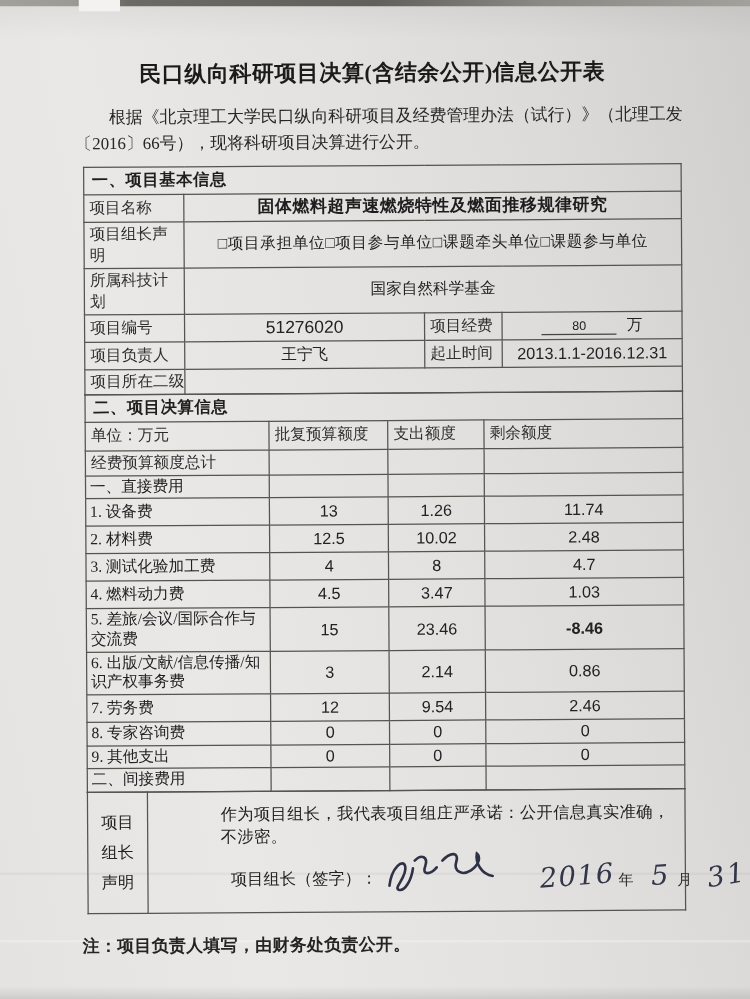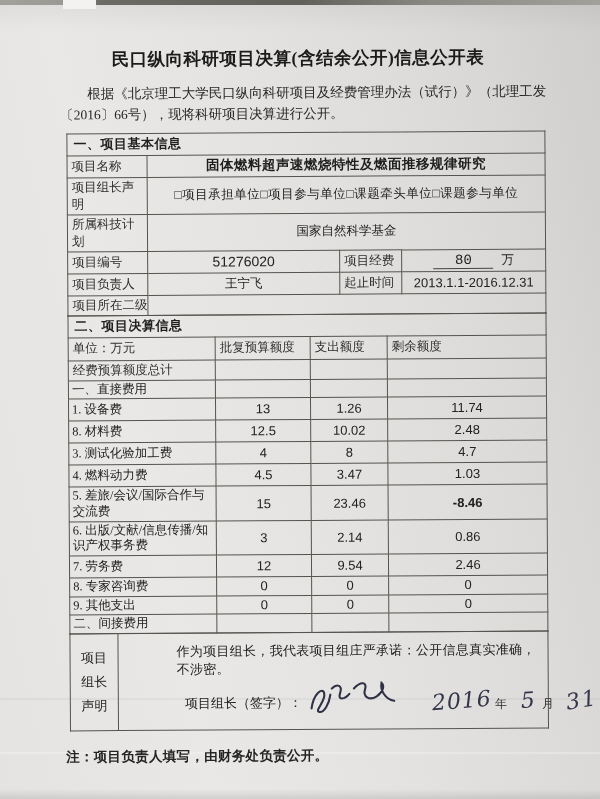--- a/index.html
+++ b/index.html
@@ -44,21 +44,21 @@
   .sec-hdr{
     font-family:"Liberation Sans", sans-serif;
     font-weight:bold;font-size:13px;padding-left:6px;letter-spacing:.5px;color:#1f1f1f;
   }
   .c{text-align:center;}
   .lbl{text-align:left;color:#2e2e2e;}
   .num{font-family:"Liberation Sans", sans-serif;font-size:13px;text-align:center;}
   .proj-name{font-weight:bold;font-size:13.5px;text-align:center;letter-spacing:.5px;color:#1e1e1e;}
   .boxes{text-align:center;letter-spacing:.5px;font-size:12.5px;}
   .fund-amount{
-    font-family:Liberation Mono, monospace;font-size:14px;
+    font-family:Liberation Sans, sans-serif;font-size:10px;
     display:inline-block;min-width:52px;text-align:center;
     border-bottom:1px solid #444;padding:0 4px;
   }
   .fund-unit{margin-left:8px;}
   .r-short td{height:14px;}
   .row-label{padding-left:3px;line-height:1.25;}
 
   
   .decl-side{width:48px;text-align:center;}
   .decl-side .stack{width:2.1em;margin:0 auto;line-height:1.85;font-size:13px;}
@@ -169,21 +169,21 @@
             <td></td>
             <td></td>
       </tr>
       <tr>
         <td class="row-label">1. 设备费</td>
         <td class="num">13</td>
         <td class="num">1.26</td>
         <td class="num">11.74</td>
       </tr>
       <tr>
-        <td class="row-label">8. 材料费</td>
+        <td class="row-label">2. 材料费</td>
         <td class="num">12.5</td>
         <td class="num">10.02</td>
         <td class="num">2.48</td>
       </tr>
       <tr>
         <td class="row-label">3. 测试化验加工费</td>
         <td class="num">4</td>
         <td class="num">8</td>
         <td class="num">4.7</td>
       </tr>

